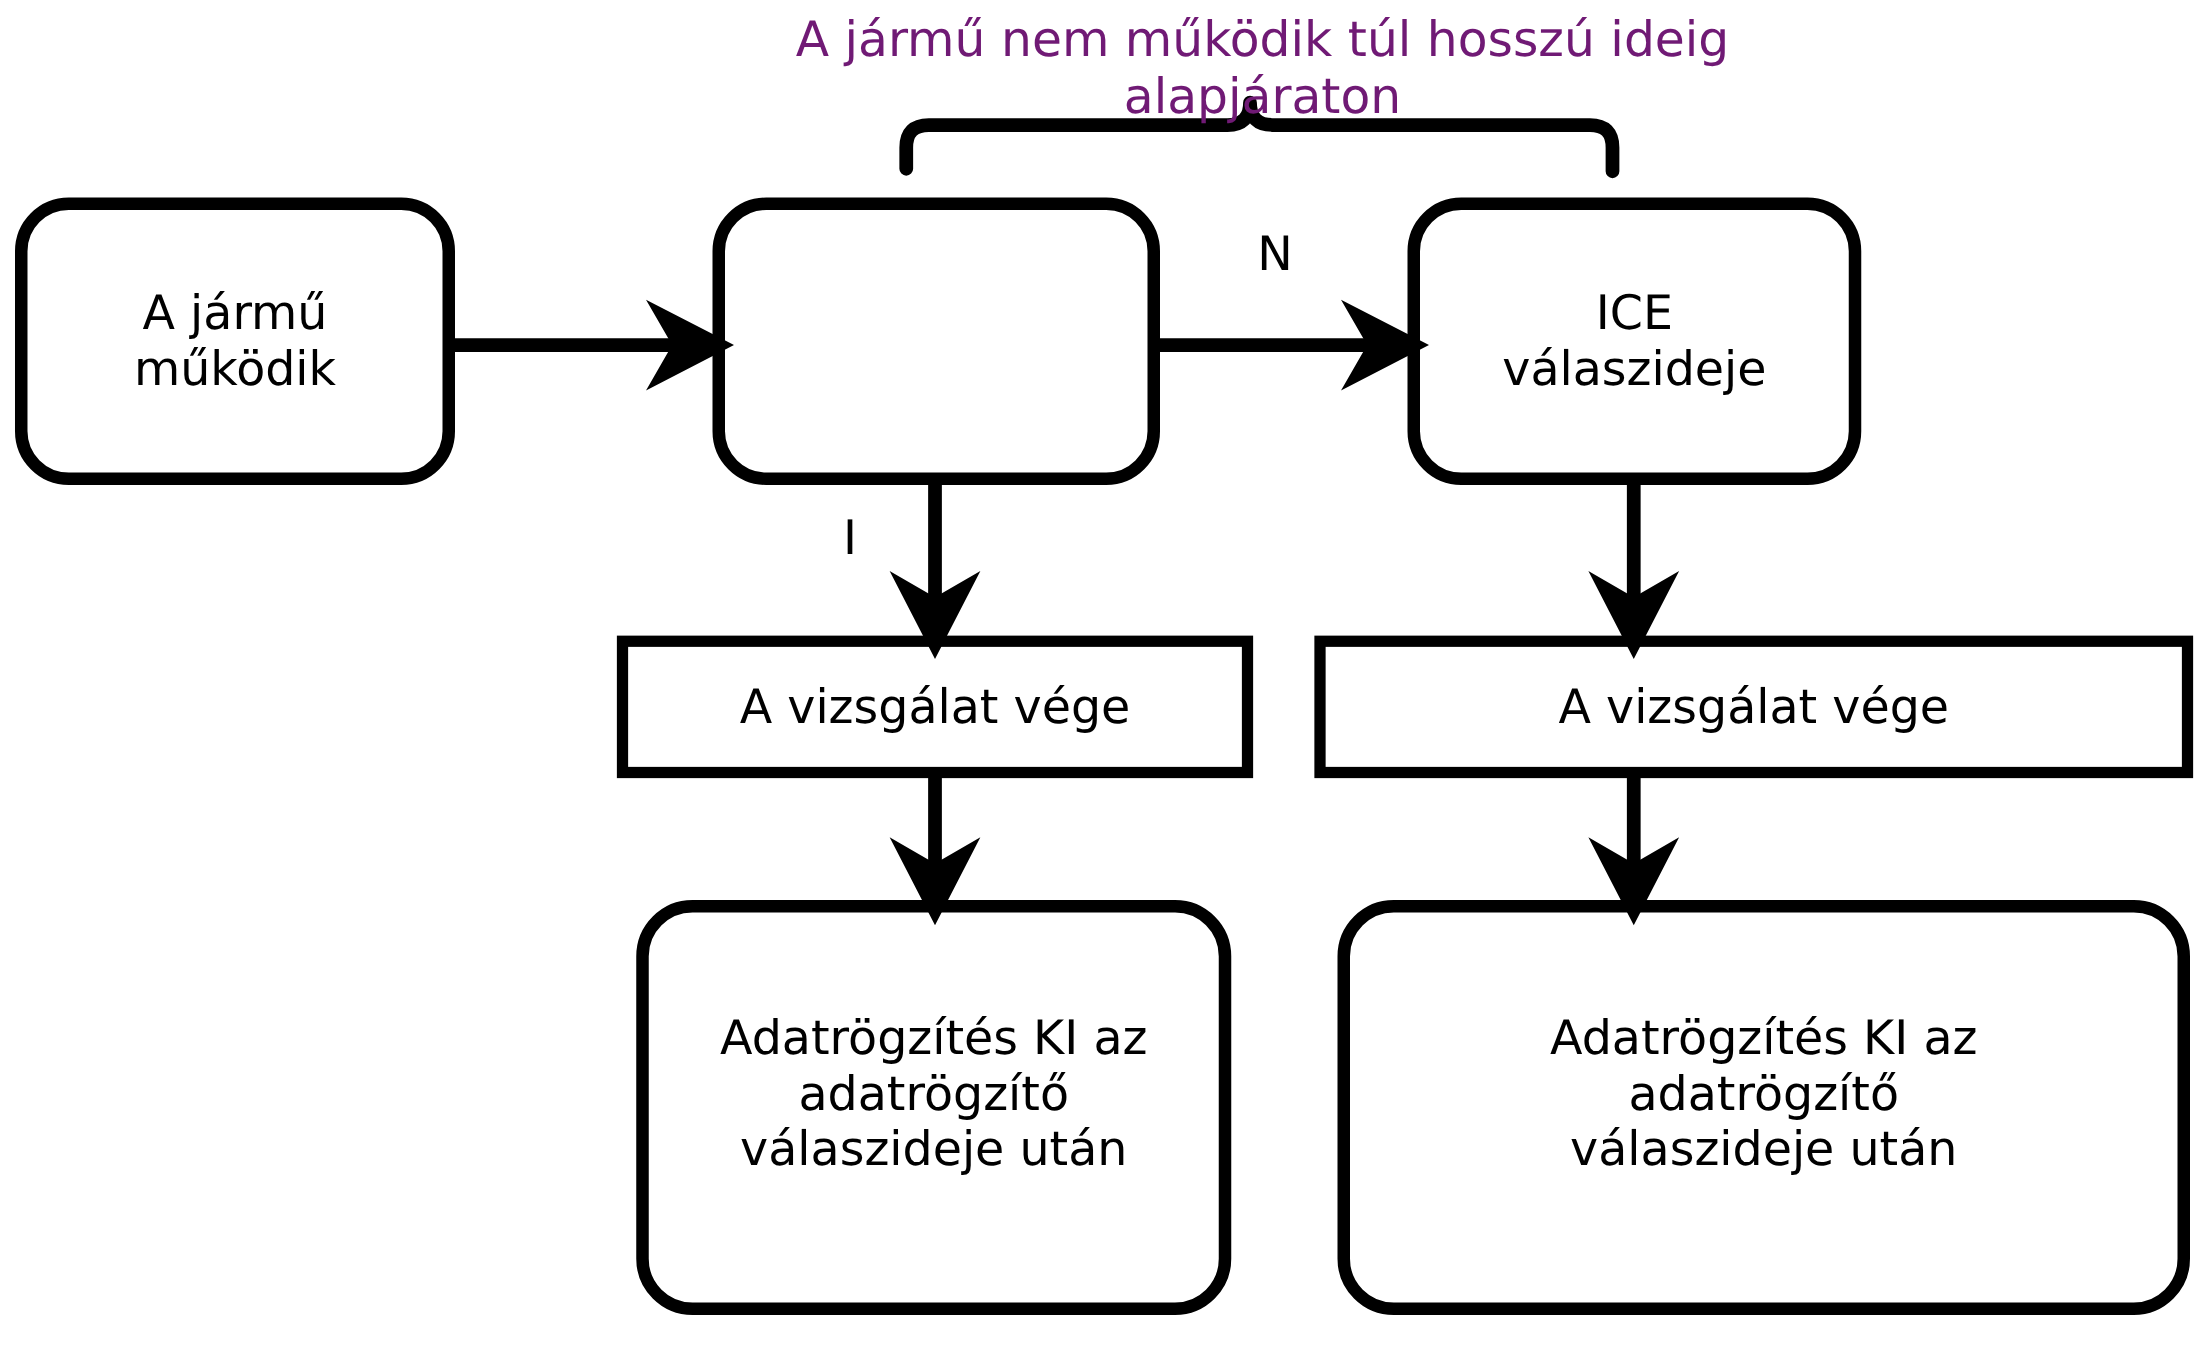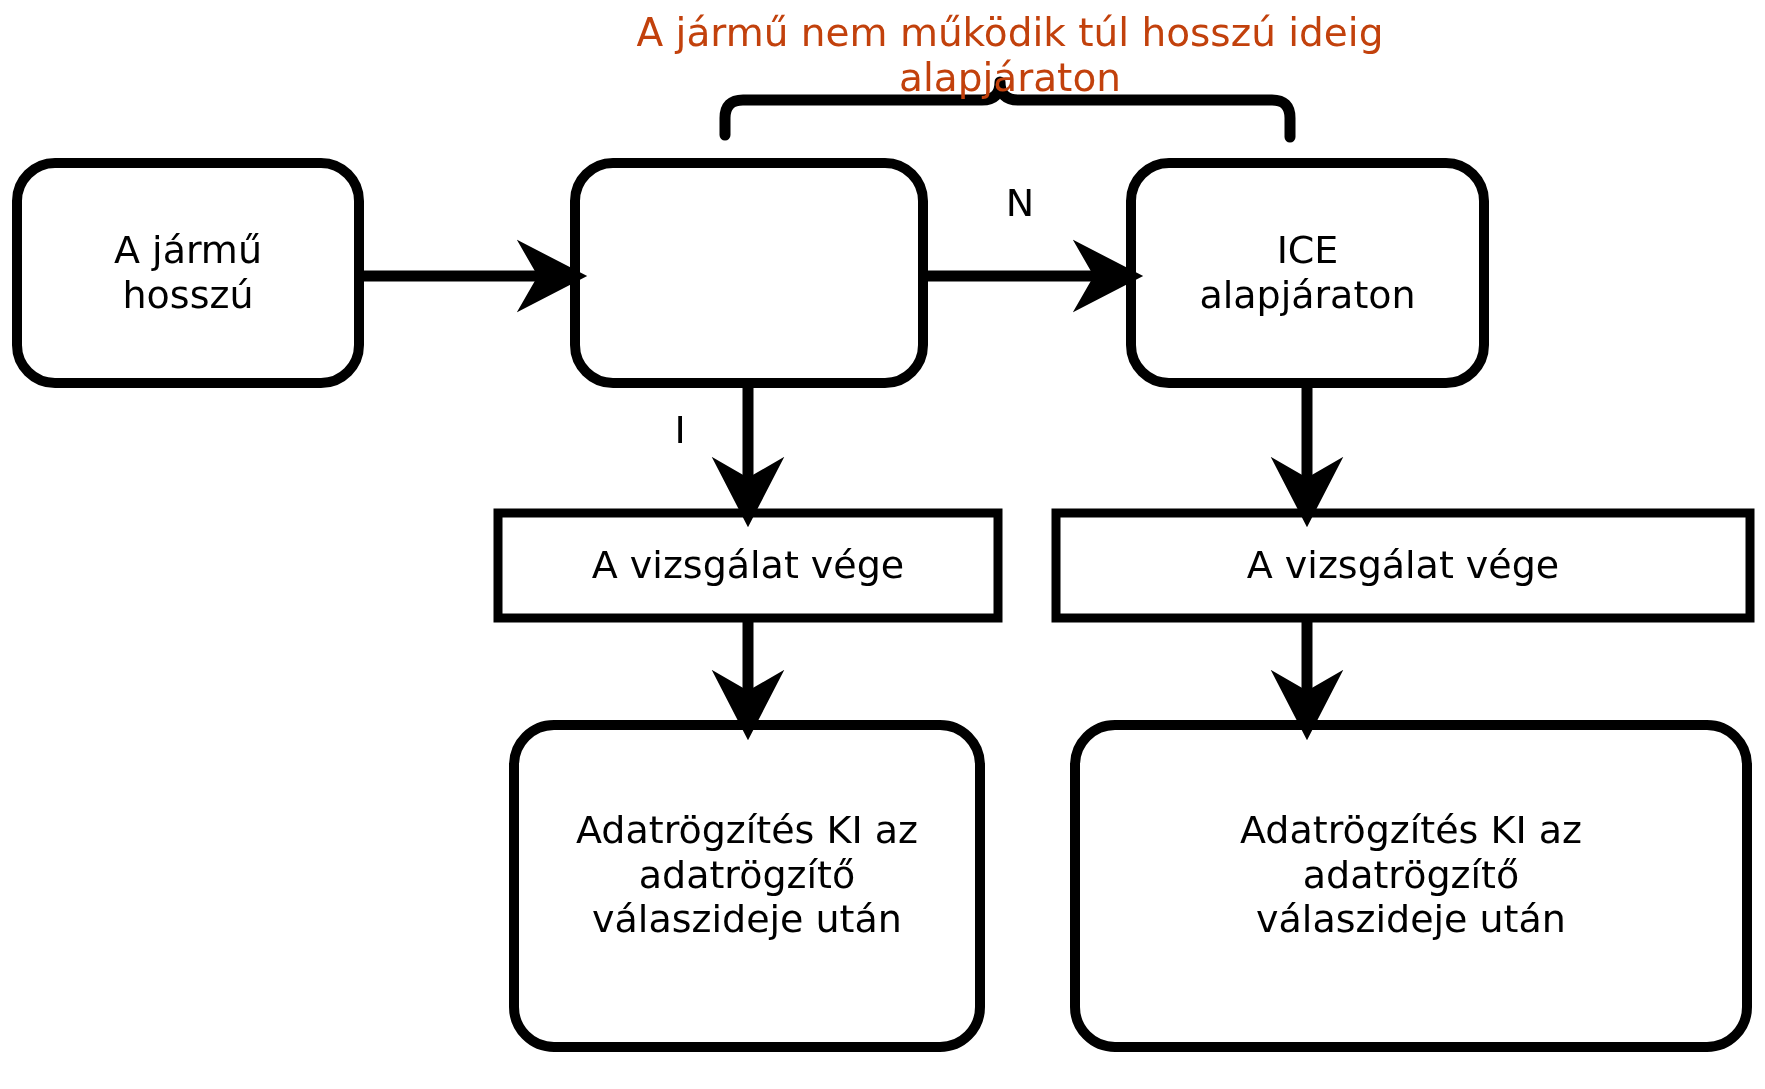--- a/index.html
+++ b/index.html
@@ -40,21 +40,21 @@
   }
   .t-node {
     font-size: 38px;
   }
   .t-branch {
     font-size: 38px;
   }
   .caption {
     position: absolute;
     text-align: center;
-    color: #c2410c;
+    color: #701a75;
   }
 </style>
 </head>
 <body>
 
 <div id="canvas">
 
   <svg id="flow-svg" viewBox="0 0 1765 1089">
     <defs>
       <marker id="arrowhead" markerWidth="7" markerHeight="7" refX="3.2" refY="3.5" orient="auto" markerUnits="strokeWidth">
@@ -90,25 +90,25 @@
     <line x1="1307" y1="386" x2="1307" y2="492" stroke="#000000" stroke-width="11" marker-end="url(#arrowhead)"></line>
 
     <line x1="748" y1="620" x2="748" y2="705" stroke="#000000" stroke-width="11" marker-end="url(#arrowhead)"></line>
 
     <line x1="1307" y1="620" x2="1307" y2="705" stroke="#000000" stroke-width="11" marker-end="url(#arrowhead)"></line>
   </svg>
 
   <div class="caption t-caption" style="left:520px; top:10px; width:980px;">A jármű nem működik túl hosszú ideig alapjáraton</div>
 
   <div class="node-label t-node" style="left:17px; top:163px; width:342px; height:220px;">A jármű
-hosszú</div>
+működik</div>
 
 
   <div class="node-label t-node" style="left:1131px; top:163px; width:353px; height:220px;">ICE
-alapjáraton</div>
+válaszideje</div>
 
   <div class="node-label t-node" style="left:498px; top:513px; width:500px; height:105px;">A vizsgálat vége</div>
 
   <div class="node-label t-node" style="left:1056px; top:513px; width:694px; height:105px;">A vizsgálat vége</div>
 
   <div class="node-label t-node" style="left:514px; top:725px; width:466px; height:300px;">Adatrögzítés KI az
 adatrögzítő
 válaszideje után</div>
 
   <div class="node-label t-node" style="left:1075px; top:725px; width:672px; height:300px;">Adatrögzítés KI az

